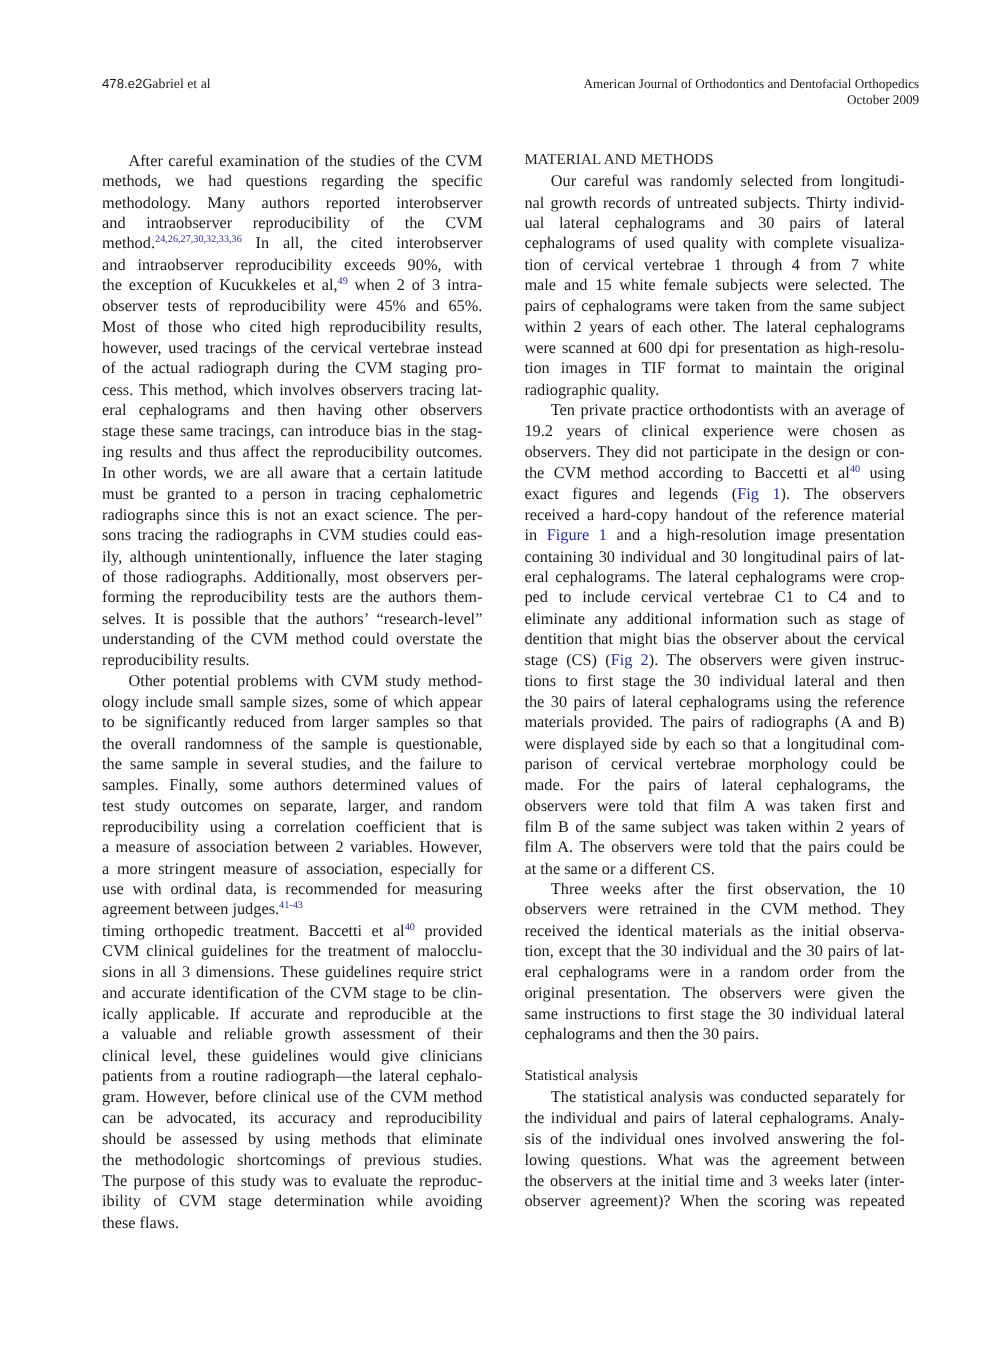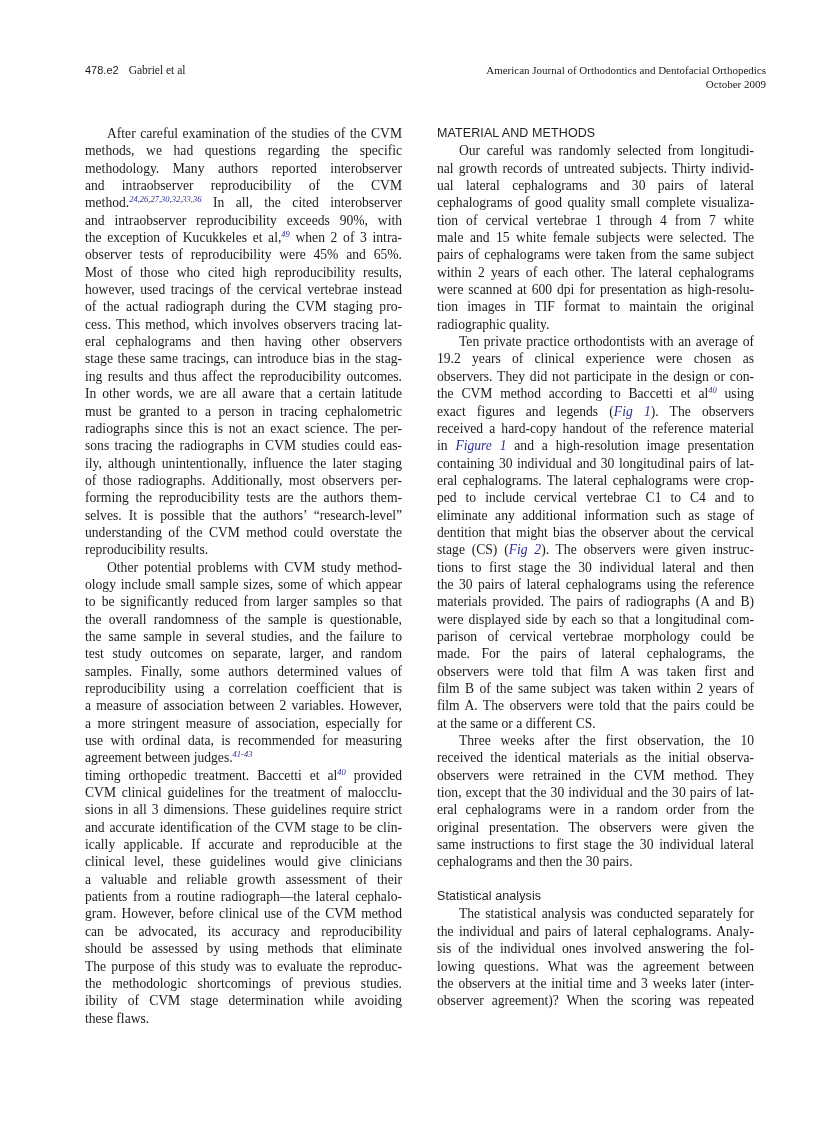--- a/index.html
+++ b/index.html
@@ -1,33 +1,33 @@
 <!DOCTYPE html>
 <html><head>
 <meta charset="utf-8">
 <style>
   html, body { margin: 0; padding: 0; background: #ffffff; }
   body { width: 838px; height: 1122px; position: relative; overflow: hidden;
          font-family: "Liberation Serif", "DejaVu Serif", serif; color: #1a1a1a; }
   .hdr { position: absolute; font-size: 11.5px; line-height: 14px; }
   .hdr-left { left: 85px; top: 63px; }
-  .hdr-left .pg { font-family: "Liberation Sans", "DejaVu Sans", sans-serif; font-size: 11px; margin-right: 10px; }
+  .hdr-left .pg { font-family: "Liberation Sans", "DejaVu Sans", sans-serif; font-size: 11px; }
   .hdr-right { right: 72px; top: 63px; text-align: right; font-size: 11px; }
   .col { position: absolute; top: 125px; width: 317px; }
   .col-left { left: 85px; }
   .col-right { left: 437px; }
   .line { display: block; font-size: 13.6px; line-height: 17.35px; height: 17.35px;
           text-align: justify; text-align-last: justify; white-space: nowrap; overflow: visible; }
   .line.last { text-align-last: left; }
   .line.indent { text-indent: 22px; }
   .line > span { white-space: normal; }
-  .sec { font-family: Liberation Sans, sans-serif; font-size: 12.5px;
+  .sec { font-family: Liberation Serif, serif; font-size: 12.5px;
          line-height: 17.35px; height: 17.35px; color: #222; letter-spacing: 0.1px; }
   .gap { height: 17.35px; }
-  .ref { color: #2b2f8f; font-style: italic; }
+  .ref { color: #2b2f8f; }
   sup.ref { font-size: 8.5px; vertical-align: 5px; line-height: 0; }
 </style>
 </head>
 <body>
 
 <div class="hdr hdr-left">
   <span class="pg">478.e2</span><span>Gabriel et al</span>
 </div>
 <div class="hdr hdr-right">
   <div>American Journal of Orthodontics and Dentofacial Orthopedics</div>
@@ -61,53 +61,53 @@
       <div class="line">selves. It is possible that the authors’ “research-level”</div>
       <div class="line">understanding of the CVM method could overstate the</div>
       <div class="line last">reproducibility results.</div>
     </div>
     <div>
       <div class="line indent">Other potential problems with CVM study method-</div>
       <div class="line">ology include small sample sizes, some of which appear</div>
       <div class="line">to be significantly reduced from larger samples so that</div>
       <div class="line">the overall randomness of the sample is questionable,</div>
       <div class="line">the same sample in several studies, and the failure to</div>
+      <div class="line">samples. Finally, some authors determined values of</div>
       <div class="line">test study outcomes on separate, larger, and random</div>
-      <div class="line">samples. Finally, some authors determined values of</div>
       <div class="line">reproducibility using a correlation coefficient that is</div>
       <div class="line">a measure of association between 2 variables. However,</div>
       <div class="line">a more stringent measure of association, especially for</div>
       <div class="line">use with ordinal data, is recommended for measuring</div>
       <div class="line last">agreement between judges.<sup class="ref">41-43</sup></div>
     </div>
     <div>
       <div class="line">timing orthopedic treatment. Baccetti et al<sup class="ref">40</sup> provided</div>
       <div class="line">CVM clinical guidelines for the treatment of malocclu-</div>
       <div class="line">sions in all 3 dimensions. These guidelines require strict</div>
       <div class="line">and accurate identification of the CVM stage to be clin-</div>
       <div class="line">ically applicable. If accurate and reproducible at the</div>
+      <div class="line">a valuable and reliable growth assessment of their</div>
       <div class="line">clinical level, these guidelines would give clinicians</div>
-      <div class="line">a valuable and reliable growth assessment of their</div>
       <div class="line">patients from a routine radiograph—the lateral cephalo-</div>
       <div class="line">gram. However, before clinical use of the CVM method</div>
       <div class="line">can be advocated, its accuracy and reproducibility</div>
       <div class="line">should be assessed by using methods that eliminate</div>
+      <div class="line">the methodologic shortcomings of previous studies.</div>
       <div class="line">The purpose of this study was to evaluate the reproduc-</div>
-      <div class="line">the methodologic shortcomings of previous studies.</div>
       <div class="line">ibility of CVM stage determination while avoiding</div>
       <div class="line last">these flaws.</div>
     </div>
   </div>
 <div class="col col-right" id="col-right">
     <div class="sec">MATERIAL AND METHODS</div>
     <div>
       <div class="line indent">Our careful was randomly selected from longitudi-</div>
       <div class="line">nal growth records of untreated subjects. Thirty individ-</div>
       <div class="line">ual lateral cephalograms and 30 pairs of lateral</div>
-      <div class="line">cephalograms of good quality small complete visualiza-</div>
+      <div class="line">cephalograms of used quality with complete visualiza-</div>
       <div class="line">tion of cervical vertebrae 1 through 4 from 7 white</div>
       <div class="line">male and 15 white female subjects were selected. The</div>
       <div class="line">pairs of cephalograms were taken from the same subject</div>
       <div class="line">within 2 years of each other. The lateral cephalograms</div>
       <div class="line">were scanned at 600 dpi for presentation as high-resolu-</div>
       <div class="line">tion images in TIF format to maintain the original</div>
       <div class="line last">radiographic quality.</div>
     </div>
     <div>
       <div class="line indent">Ten private practice orthodontists with an average of</div>
@@ -129,22 +129,22 @@
       <div class="line">were displayed side by each so that a longitudinal com-</div>
       <div class="line">parison of cervical vertebrae morphology could be</div>
       <div class="line">made. For the pairs of lateral cephalograms, the</div>
       <div class="line">observers were told that film A was taken first and</div>
       <div class="line">film B of the same subject was taken within 2 years of</div>
       <div class="line">film A. The observers were told that the pairs could be</div>
       <div class="line last">at the same or a different CS.</div>
     </div>
     <div>
       <div class="line indent">Three weeks after the first observation, the 10</div>
+      <div class="line">observers were retrained in the CVM method. They</div>
       <div class="line">received the identical materials as the initial observa-</div>
-      <div class="line">observers were retrained in the CVM method. They</div>
       <div class="line">tion, except that the 30 individual and the 30 pairs of lat-</div>
       <div class="line">eral cephalograms were in a random order from the</div>
       <div class="line">original presentation. The observers were given the</div>
       <div class="line">same instructions to first stage the 30 individual lateral</div>
       <div class="line last">cephalograms and then the 30 pairs.</div>
     </div>
     <div class="gap"></div>
     <div class="sec">Statistical analysis</div>
     <div>
       <div class="line indent">The statistical analysis was conducted separately for</div>

